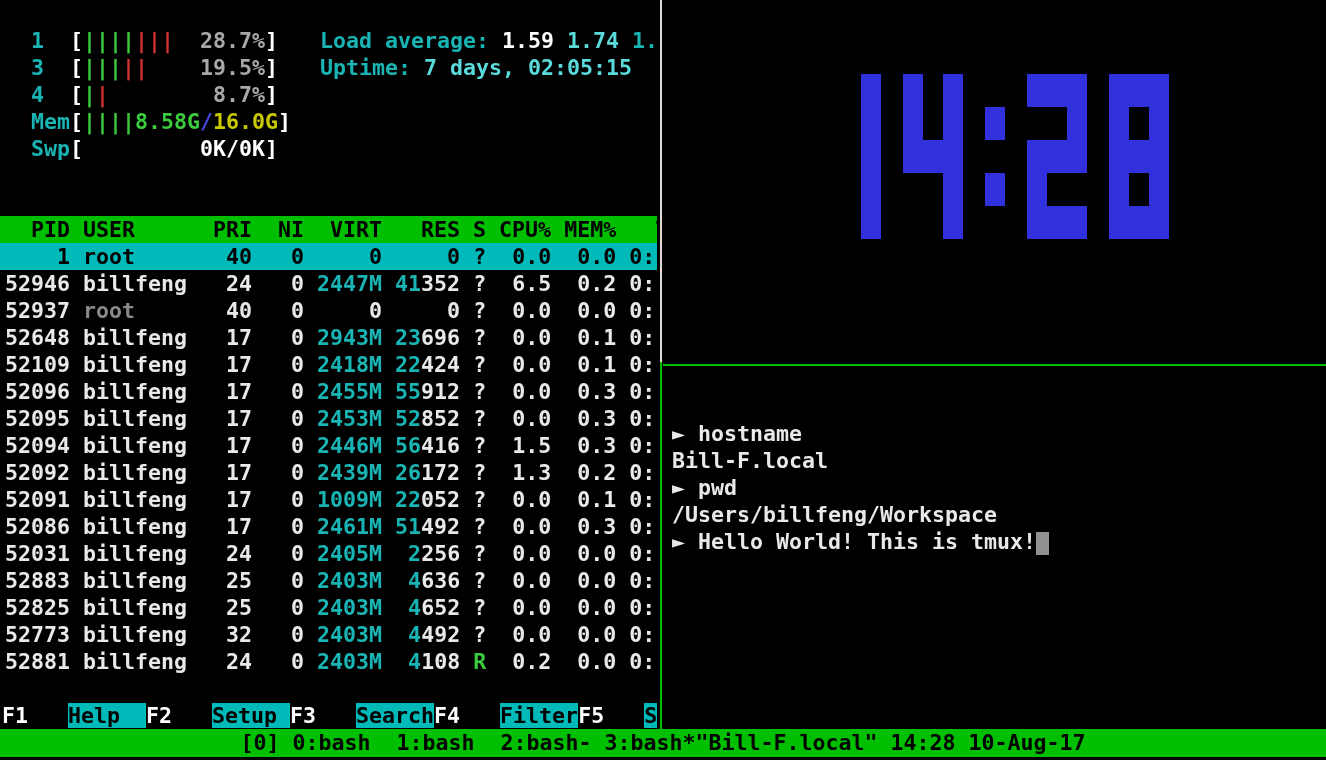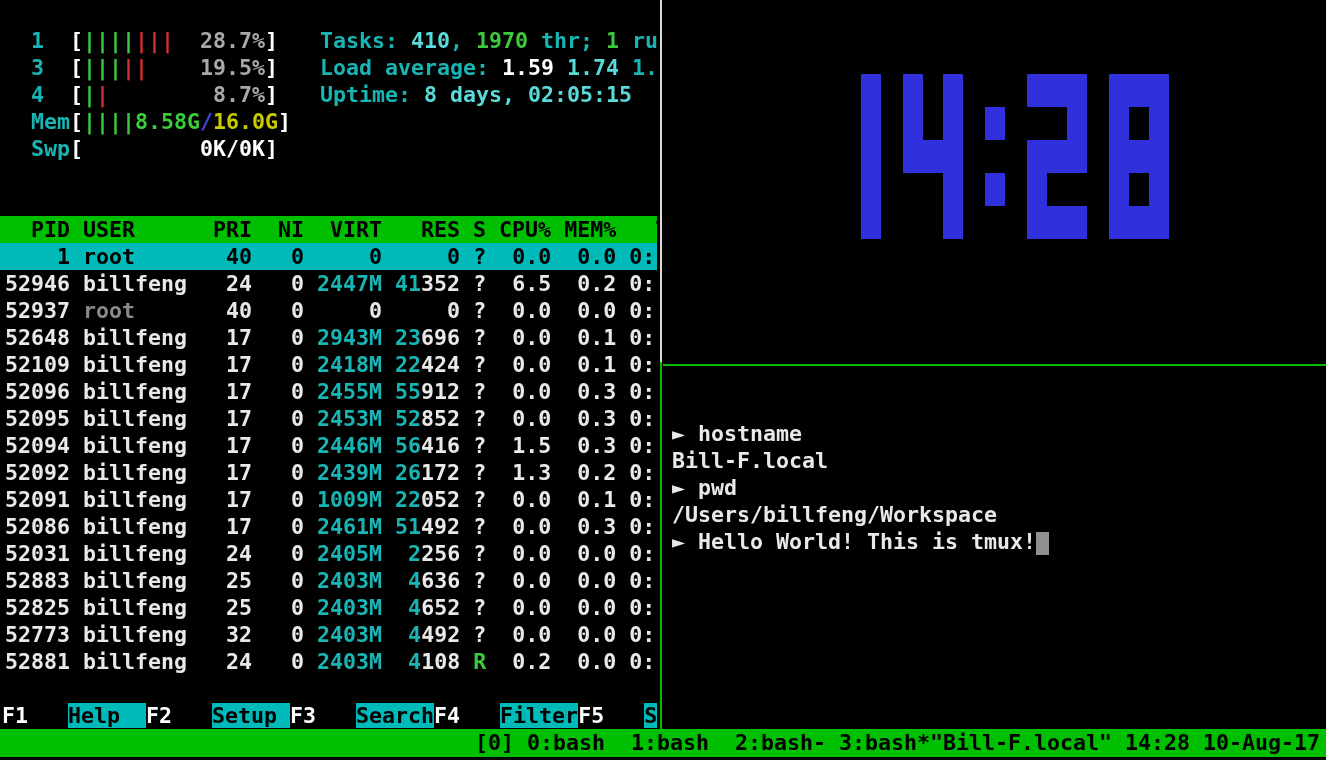--- a/index.html
+++ b/index.html
@@ -40,38 +40,37 @@
   .digit{display:grid;grid-auto-flow:row;}
   .digit .cell{width:20px;height:33px;}
   .digit .on{background:var(--clock);}
 
   #shell-pane{position:absolute;left:663px;top:367px;width:794px;height:362px;overflow:hidden;
               padding:13px 0 0 9px;box-sizing:border-box;margin-top:40px;}
   .prompt{color:var(--fg);}
   .cursor{display:inline-block;width:13px;height:23px;background:var(--cursor);vertical-align:-4px;}
 
   #statusbar{position:absolute;left:0;top:729px;width:100%;height:28px;line-height:28px;
-             background:var(--green);color:#000;display:flex;justify-content:flex-end;
+             background:var(--green);color:#000;display:flex;justify-content:center;
              padding:0 6px;box-sizing:border-box;white-space:pre;}
 </style>
 </head>
 <body>
 
 <div id="left-pane">
   <div id="meters">
       <div class="line"><span>  </span><span class="c-cy">1  </span><span class="c-wb">[</span><span class="c-gbar">||||</span><span class="c-rbar">|||</span><span>  </span><span class="c-gray">28.7%</span><span class="c-wb">]</span></div>
       <div class="line"><span>  </span><span class="c-cy">3  </span><span class="c-wb">[</span><span class="c-gbar">|||</span><span class="c-rbar">||</span><span>    </span><span class="c-gray">19.5%</span><span class="c-wb">]</span></div>
       <div class="line"><span>  </span><span class="c-cy">4  </span><span class="c-wb">[</span><span class="c-gbar">|</span><span class="c-rbar">|</span><span>        </span><span class="c-gray">8.7%</span><span class="c-wb">]</span></div>
       <div class="line"><span>  </span><span class="c-cy">Mem</span><span class="c-wb">[</span><span class="c-gbar">||||</span><span></span><span class="c-g">8.58G</span><span class="c-bl">/</span><span class="c-y">16.0G</span><span class="c-wb">]</span></div>
       <div class="line"><span>  </span><span class="c-cy">Swp</span><span class="c-wb">[</span><span>         </span><span class="c-wb">0K/0K</span><span class="c-wb">]</span></div>
     </div>
   <div id="info">
-      <div class="line"><span class="c-cy">Tasks: </span><span class="c-bcy">410</span><span class="c-cy">, </span><span class="c-g">1970</span><span class="c-cy"> thr; </span><span class="c-g">1</span><span class="c-cy"> ru</span></div>
       <div class="line"><span class="c-cy">Load average: </span><span class="c-wb">1.59 </span><span class="c-bcy">1.74 </span><span class="c-cy">1.</span></div>
-      <div class="line"><span class="c-cy">Uptime: </span><span class="c-bcy">8 days, 02:05:15</span></div>
+      <div class="line"><span class="c-cy">Uptime: </span><span class="c-bcy">7 days, 02:05:15</span></div>
     </div>
   <div id="ptable">
       <div class="line phead"><span>  PID </span><span>USER      </span><span>PRI </span><span> NI </span><span> VIRT </span><span>  RES </span><span>S </span><span>CPU% </span><span>MEM% </span><span>  T</span></div>
       <div class="line sel"><span class="c-w">    1 </span><span class="c-w">root      </span><span class="c-w"> 40 </span><span class="c-w">  0 </span><span class="c-w">    0</span><span> </span><span>    </span><span class="c-cy"></span><span class="c-w">0 </span><span class="c-w">? </span><span class="c-w"> 0.0 </span><span class="c-w"> 0.0 </span><span class="c-w">0:</span></div>
       <div class="line"><span class="c-w">52946 </span><span class="c-w">billfeng  </span><span class="c-w"> 24 </span><span class="c-w">  0 </span><span class="c-cy">2447M</span><span> </span><span></span><span class="c-cy">41</span><span class="c-w">352 </span><span class="c-w">? </span><span class="c-w"> 6.5 </span><span class="c-w"> 0.2 </span><span class="c-w">0:</span></div>
       <div class="line"><span class="c-w">52937 </span><span class="c-dim">root      </span><span class="c-w"> 40 </span><span class="c-w">  0 </span><span class="c-w">    0</span><span> </span><span>    </span><span class="c-cy"></span><span class="c-w">0 </span><span class="c-w">? </span><span class="c-w"> 0.0 </span><span class="c-w"> 0.0 </span><span class="c-w">0:</span></div>
       <div class="line"><span class="c-w">52648 </span><span class="c-w">billfeng  </span><span class="c-w"> 17 </span><span class="c-w">  0 </span><span class="c-cy">2943M</span><span> </span><span></span><span class="c-cy">23</span><span class="c-w">696 </span><span class="c-w">? </span><span class="c-w"> 0.0 </span><span class="c-w"> 0.1 </span><span class="c-w">0:</span></div>
       <div class="line"><span class="c-w">52109 </span><span class="c-w">billfeng  </span><span class="c-w"> 17 </span><span class="c-w">  0 </span><span class="c-cy">2418M</span><span> </span><span></span><span class="c-cy">22</span><span class="c-w">424 </span><span class="c-w">? </span><span class="c-w"> 0.0 </span><span class="c-w"> 0.1 </span><span class="c-w">0:</span></div>
       <div class="line"><span class="c-w">52096 </span><span class="c-w">billfeng  </span><span class="c-w"> 17 </span><span class="c-w">  0 </span><span class="c-cy">2455M</span><span> </span><span></span><span class="c-cy">55</span><span class="c-w">912 </span><span class="c-w">? </span><span class="c-w"> 0.0 </span><span class="c-w"> 0.3 </span><span class="c-w">0:</span></div>
       <div class="line"><span class="c-w">52095 </span><span class="c-w">billfeng  </span><span class="c-w"> 17 </span><span class="c-w">  0 </span><span class="c-cy">2453M</span><span> </span><span></span><span class="c-cy">52</span><span class="c-w">852 </span><span class="c-w">? </span><span class="c-w"> 0.0 </span><span class="c-w"> 0.3 </span><span class="c-w">0:</span></div>

